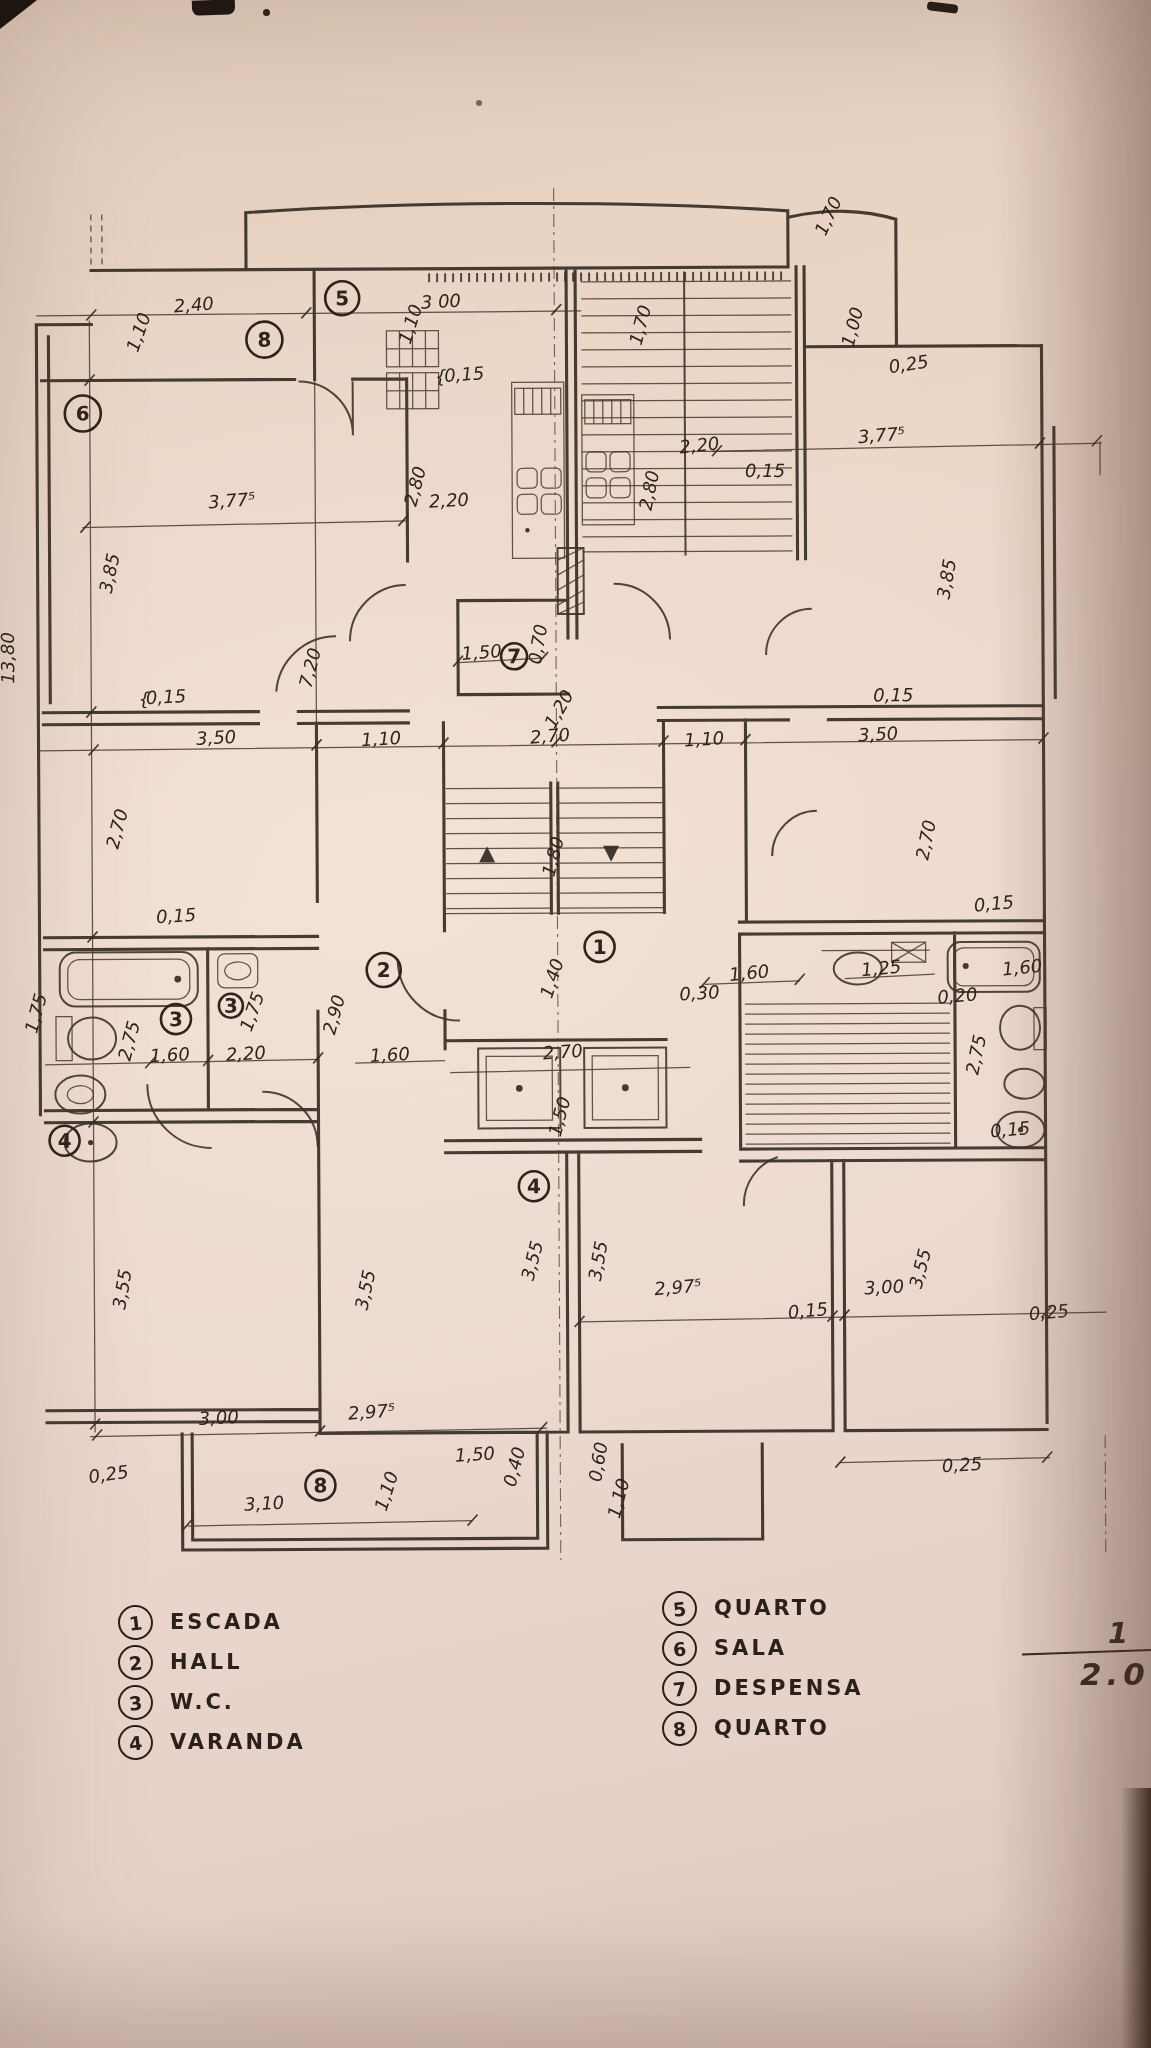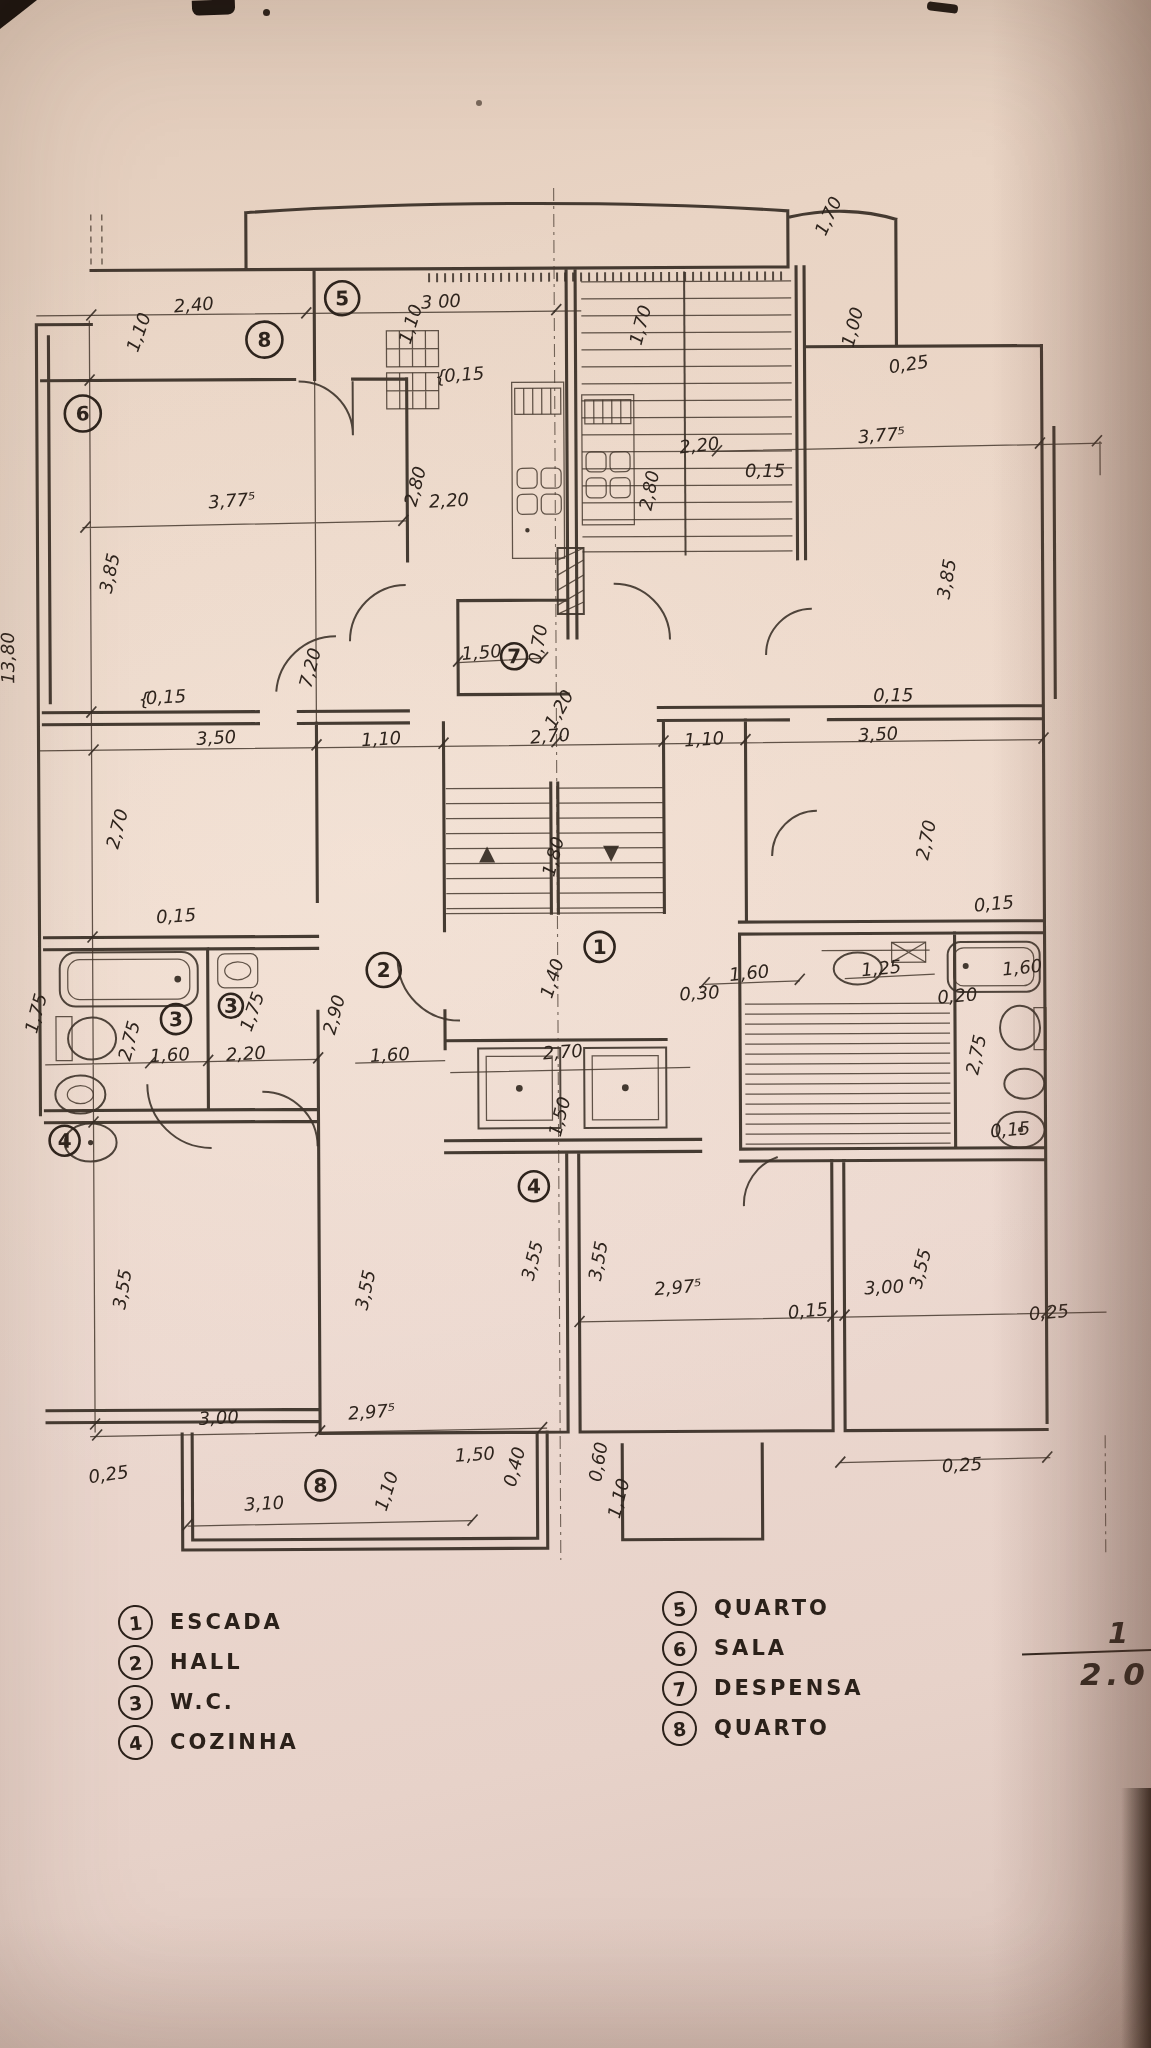--- a/index.html
+++ b/index.html
@@ -353,21 +353,21 @@
     <div class="legend-row">
       <span class="lnum">2</span>
       <span class="ltext">HALL</span>
     </div>
     <div class="legend-row">
       <span class="lnum">3</span>
       <span class="ltext">W.C.</span>
     </div>
     <div class="legend-row">
       <span class="lnum">4</span>
-      <span class="ltext">COZINHA</span>
+      <span class="ltext">VARANDA</span>
     </div>
   </div>
 
   <div class="legend legend-right">
     <div class="legend-row">
       <span class="lnum">5</span>
       <span class="ltext">QUARTO</span>
     </div>
     <div class="legend-row">
       <span class="lnum">6</span>

